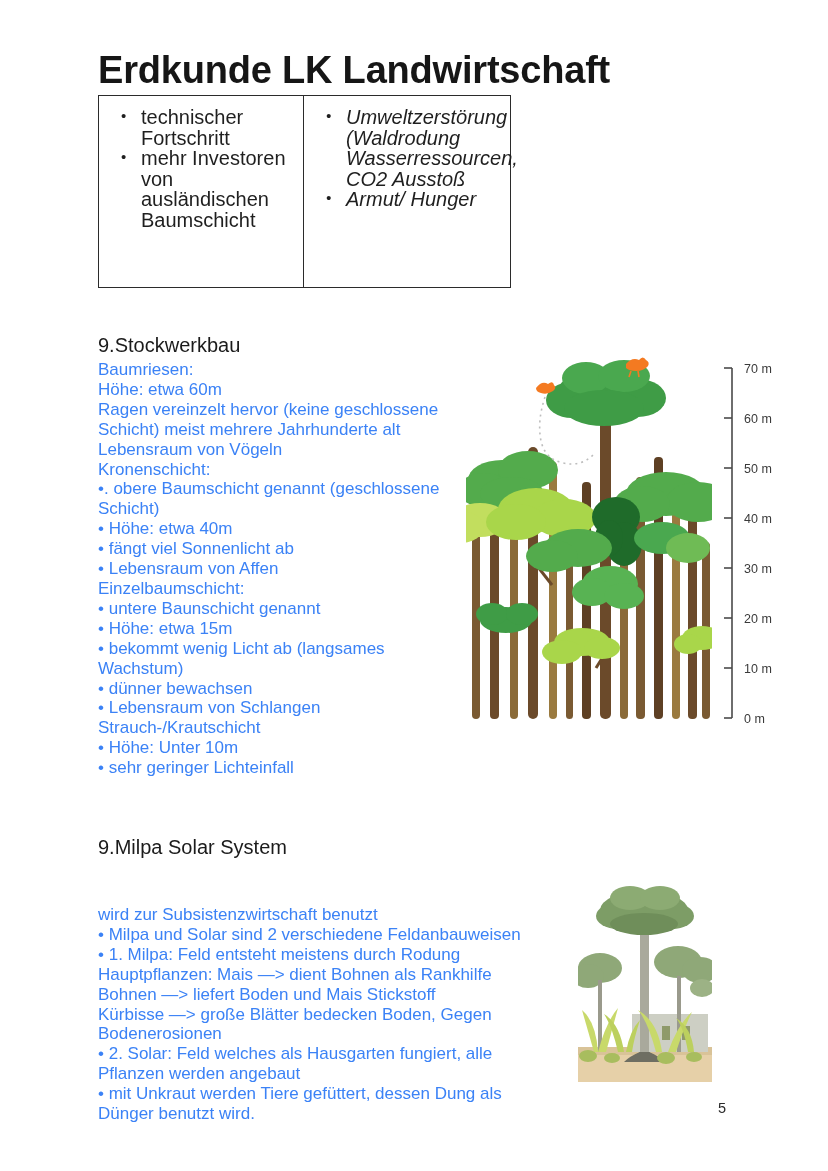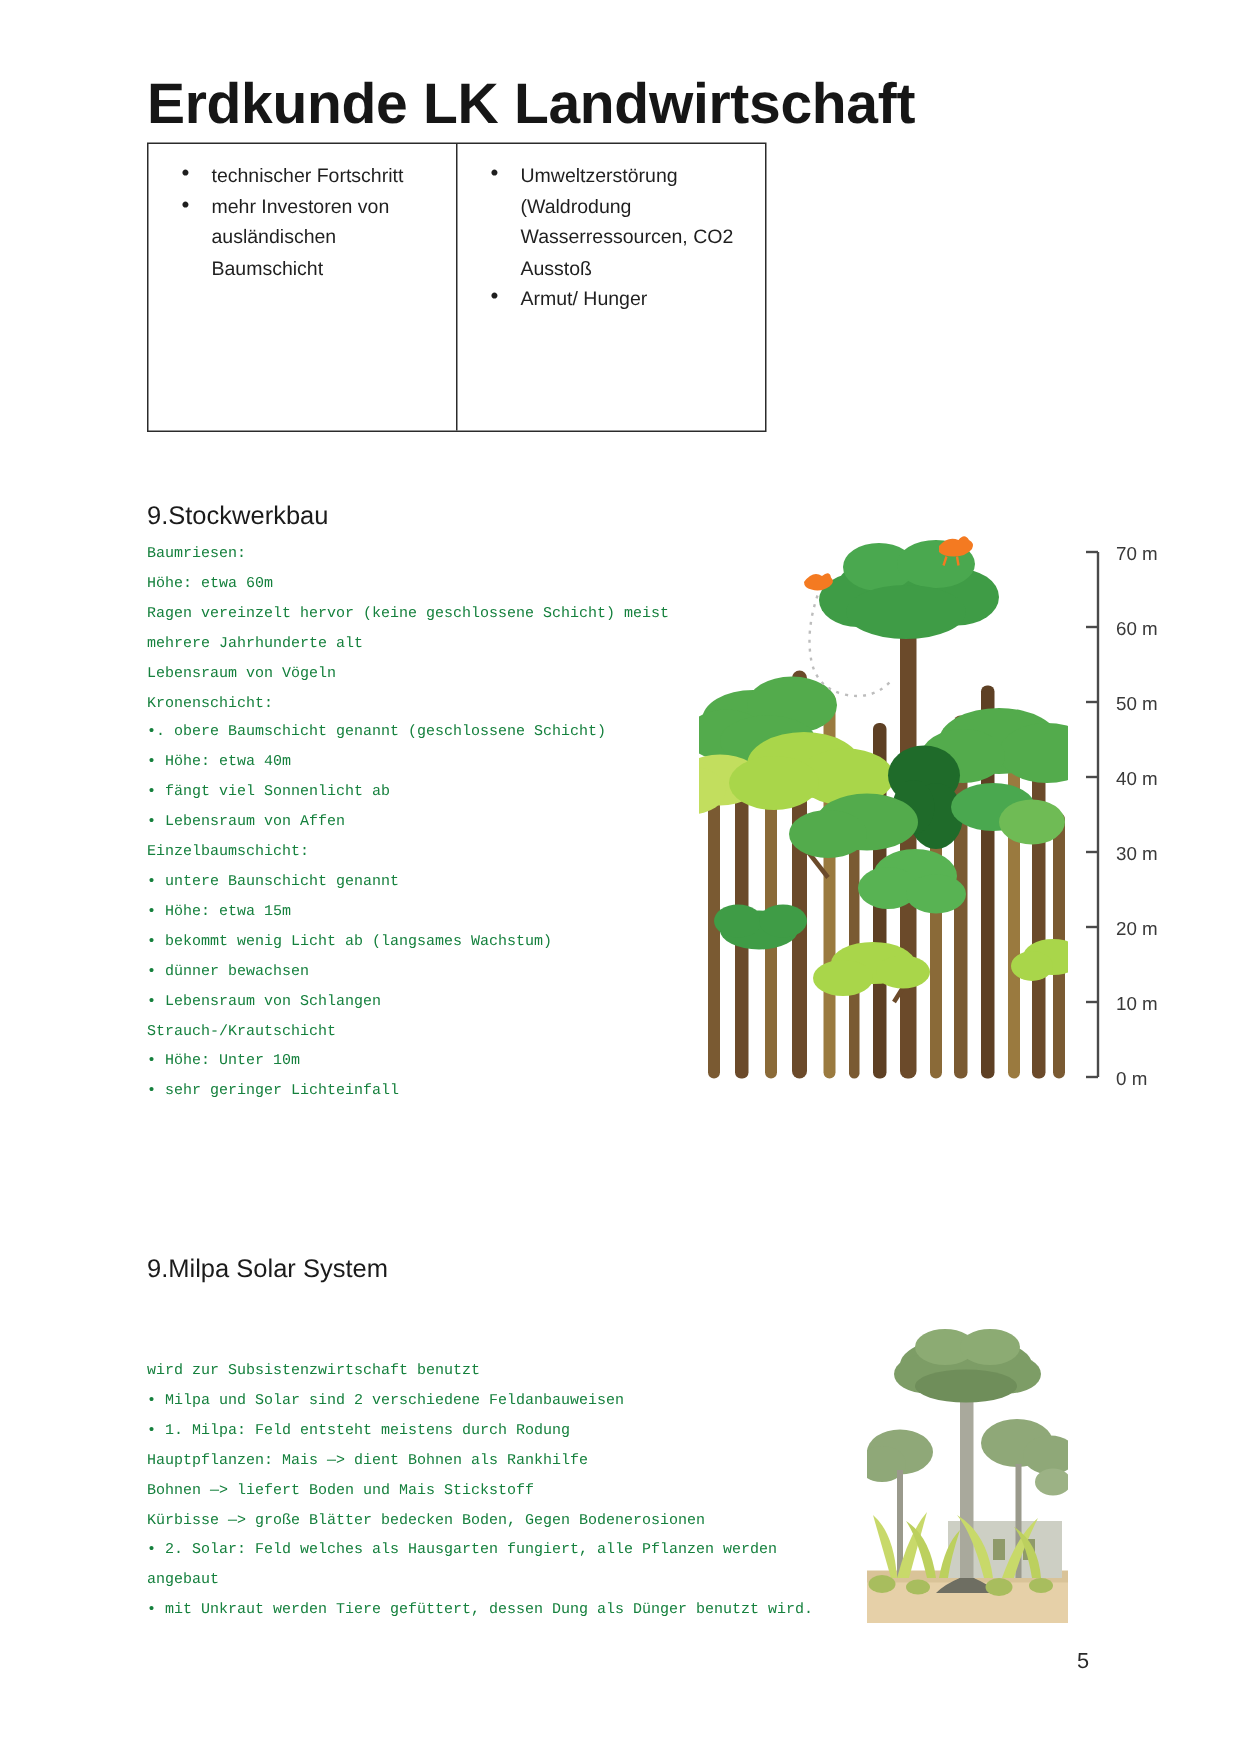--- a/index.html
+++ b/index.html
@@ -42,61 +42,61 @@
   .tbl-cell {
     box-sizing: border-box;
     padding: 11px 8px 8px 8px;
   }
   .tbl-cell.left {
     width: 207px;
     border-right: 1.5px solid #2b2b2b;
   }
   .tbl-cell.right {
     width: 206px;
+    font-style: italic;
   }
   .tbl-list {
     margin: 0;
     padding: 0 0 0 34px;
     list-style: none;
   }
   .tbl-list li {
     position: relative;
-    font-size: 13px;
+    font-size: 20px;
     line-height: 20.5px;
     color: #1f1f1f;
     margin: 0 0 0 0;
   }
   .tbl-list li::before {
     content: "\2022";
     position: absolute;
     left: -20px;
     top: -1px;
     font-size: 15px;
     color: #1f1f1f;
   }
 
   
   .section-heading {
     position: absolute;
-    font-size: 17px;
+    font-size: 20px;
     font-weight: 400;
     color: #1b1b1b;
     white-space: nowrap;
   }
   #heading-stockwerkbau { left: 98px; top: 334px; }
   #heading-milpa       { left: 98px; top: 836px; }
 
   
   .body-block {
     position: absolute;
-    font-size: 10px;
+    font-size: 17px;
     line-height: 19.9px;
-    color: #15803d;
+    color: #3b82f6;
     white-space: pre-line;
-    font-family: Liberation Mono, monospace;
   }
   #text-stockwerkbau {
     left: 98px;
     top: 360px;
     width: 350px;
   }
   #text-milpa {
     left: 98px;
     top: 905px;
     width: 460px;

